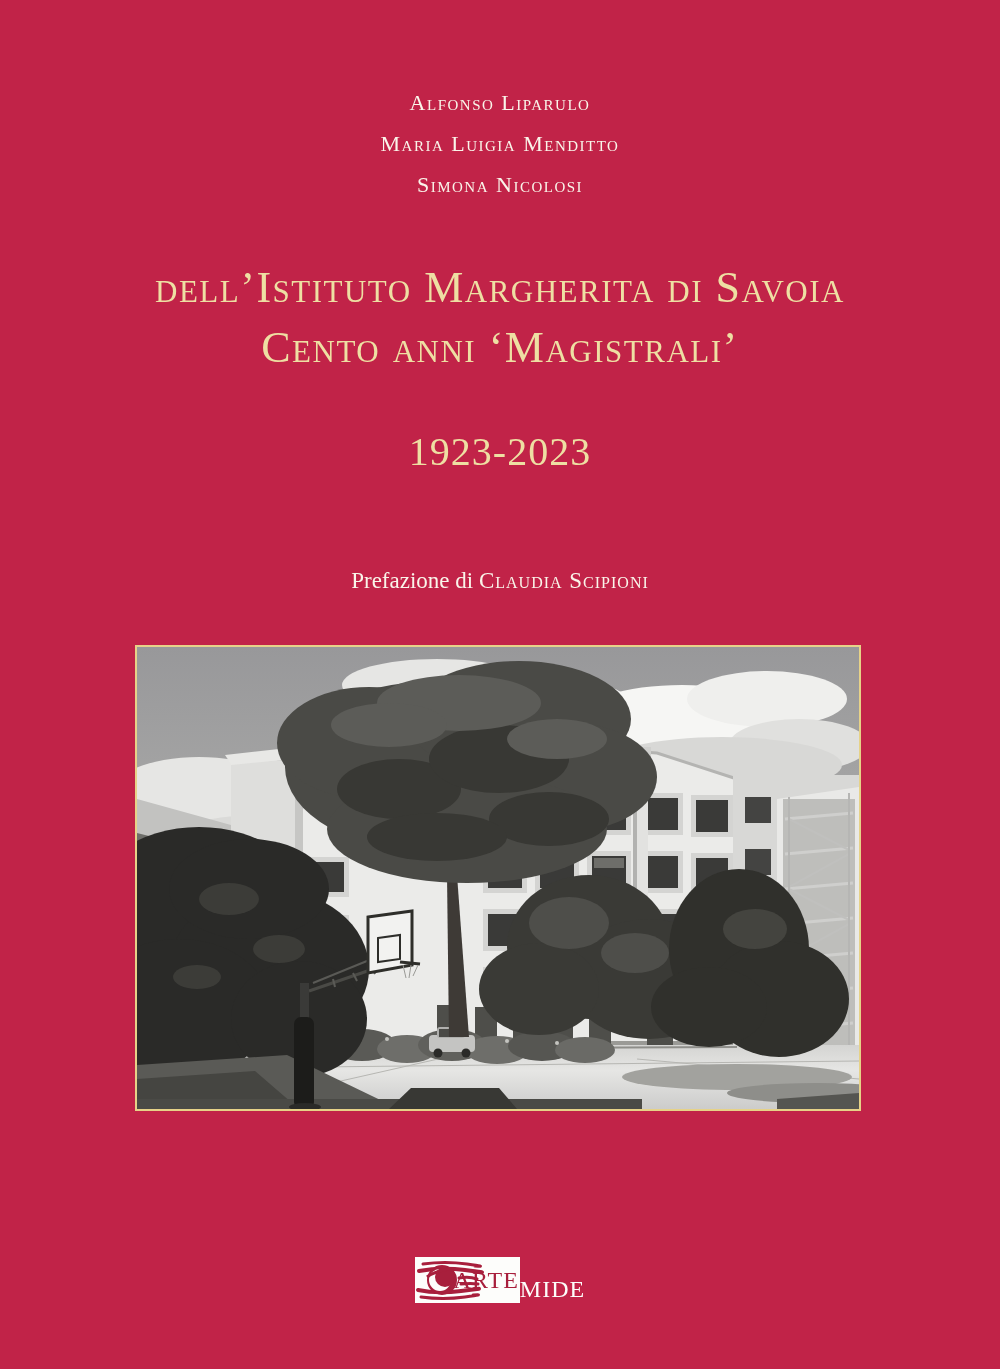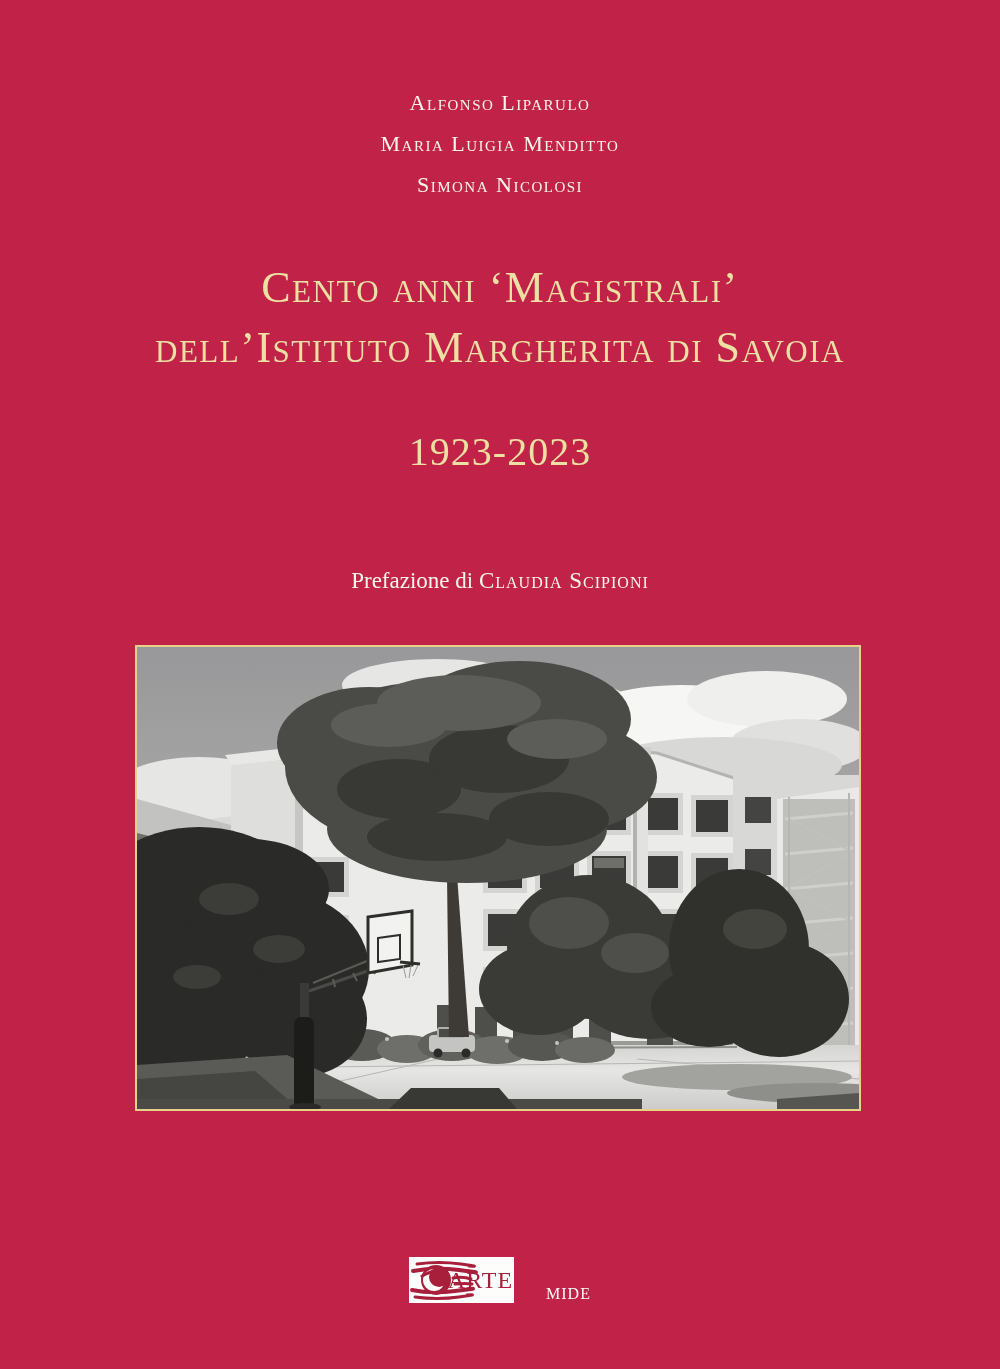--- a/index.html
+++ b/index.html
@@ -28,36 +28,36 @@
   }
   .photo-frame svg{display:block;width:100%;height:100%;}
   .publisher{position:absolute;left:0;right:0;top:1257px;display:flex;
     justify-content:center;align-items:center;}
   .logo-unit{display:flex;align-items:flex-end;}
   .logo-box{position:relative;width:105px;height:46px;background:var(--white);
     display:flex;align-items:center;justify-content:flex-end;}
   .logo-box svg{position:absolute;left:0;top:0;width:100%;height:100%;}
   .logo-arte{position:relative;z-index:2;color:var(--logo-red);
     font-size:24px;letter-spacing:1px;padding-right:1px;}
-  .logo-mide{color:var(--white);font-size:16px;letter-spacing:1px;padding-left:32px;}
+  .logo-mide{color:var(--white);font-size:24px;letter-spacing:1px;}
 </style>
 </head>
 <body>
 
 <div class="cover">
 
   <div class="centered authors">
     <div>Alfonso Liparulo</div>
     <div>Maria Luigia Menditto</div>
     <div>Simona Nicolosi</div>
   </div>
 
   <h1 class="centered title">
+    <div>dell’Istituto Margherita di Savoia</div>
     <div>Cento anni ‘Magistrali’</div>
-    <div>dell’Istituto Margherita di Savoia</div>
   </h1>
 
   <div class="centered years">1923-2023</div>
 
   <div class="centered credits">
     <div><span>Prefazione di </span><span class="sc">Claudia Scipioni</span></div>
   </div>
 
   <div class="photo-frame">
     <svg viewBox="0 0 722 462" preserveAspectRatio="none" aria-hidden="true">

